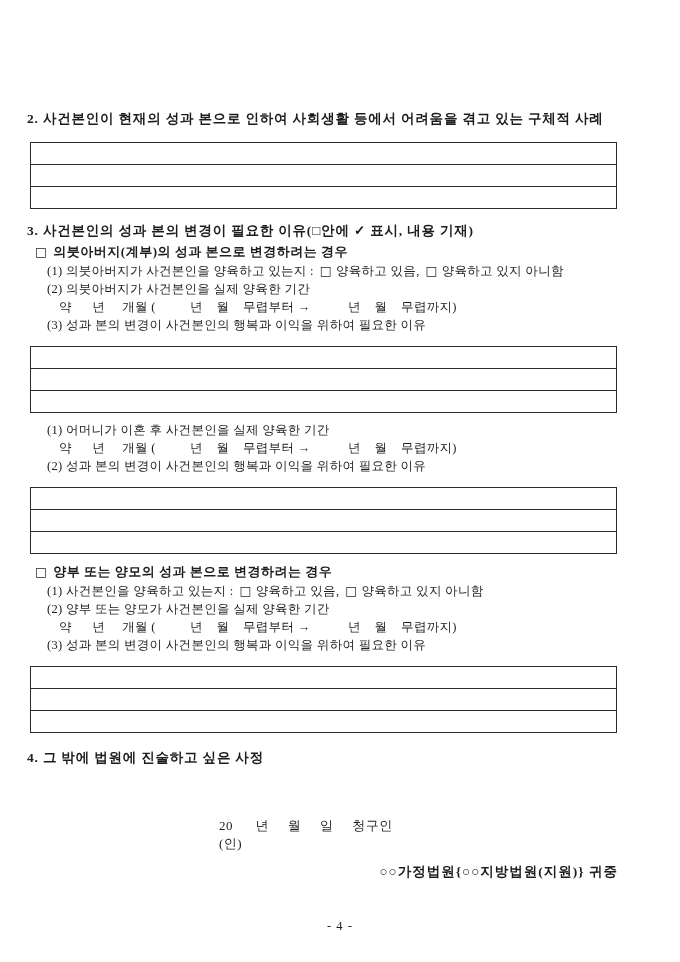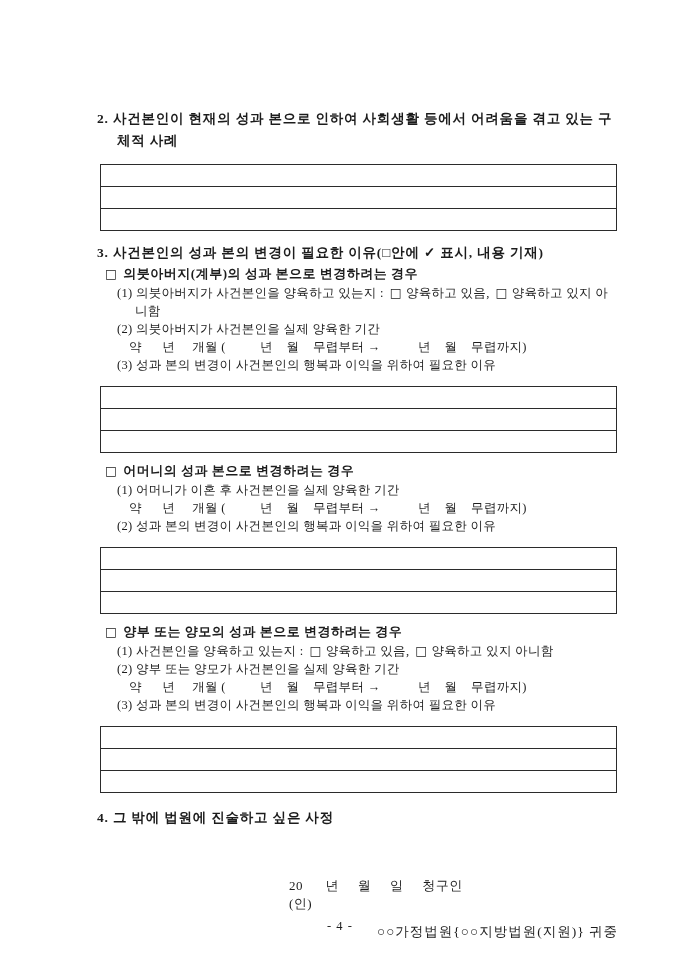--- a/index.html
+++ b/index.html
@@ -4,21 +4,21 @@
 <style>
   html, body { margin: 0; padding: 0; background: #ffffff; }
   .page {
     position: relative;
     width: 680px;
     height: 962px;
     box-sizing: border-box;
     background: #ffffff;
     color: #1c1c1c;
     font-family: "Liberation Serif", "DejaVu Serif", serif;
-    padding: 108px 62px 0 97px;
+    padding: 108px 62px 0 27px;
     overflow: hidden;
   }
   .heading {
     font-size: 13.5px;
     font-weight: bold;
     letter-spacing: 0.8px;
     line-height: 22px;
   }
   .hang { padding-left: 20px; text-indent: -20px; }
   .answer-table {
@@ -63,21 +63,21 @@
     font-size: 13px;
     letter-spacing: 0.5px;
     flex-direction: column;
   }
   .sign-date { white-space: pre-wrap; }
   .sign-seal { margin-left: 72px; }
   .court-line {
     margin-top: 10px;
     text-align: right;
     font-size: 13.5px;
-    font-weight: normal;
+    font-weight: bold;
     letter-spacing: 1px;
   }
   .page-number {
     position: absolute;
     left: 0; right: 0;
     bottom: 28px;
     text-align: center;
     font-size: 12.5px;
     letter-spacing: 1px;
   }
@@ -107,23 +107,20 @@
     <div class="item period">약      년     개월 (          년    월    무렵부터 →           년    월    무렵까지)</div>
     <div class="item">(3) 성과 본의 변경이 사건본인의 행복과 이익을 위하여 필요한 이유</div>
     <div class="answer-table">
       <div class="answer-row"></div>
       <div class="answer-row"></div>
       <div class="answer-row"></div>
     </div>
   </div>
 
   <div class="case-block">
-    <div class="case-title">
-      <span class="cb first">□</span><span class="case-title-text">어머니의 성과 본으로 변경하려는 경우</span>
-    </div>
     <div class="item">(1) 어머니가 이혼 후 사건본인을 실제 양육한 기간</div>
     <div class="item period">약      년     개월 (          년    월    무렵부터 →           년    월    무렵까지)</div>
     <div class="item">(2) 성과 본의 변경이 사건본인의 행복과 이익을 위하여 필요한 이유</div>
     <div class="answer-table">
       <div class="answer-row"></div>
       <div class="answer-row"></div>
       <div class="answer-row"></div>
     </div>
   </div>
 

